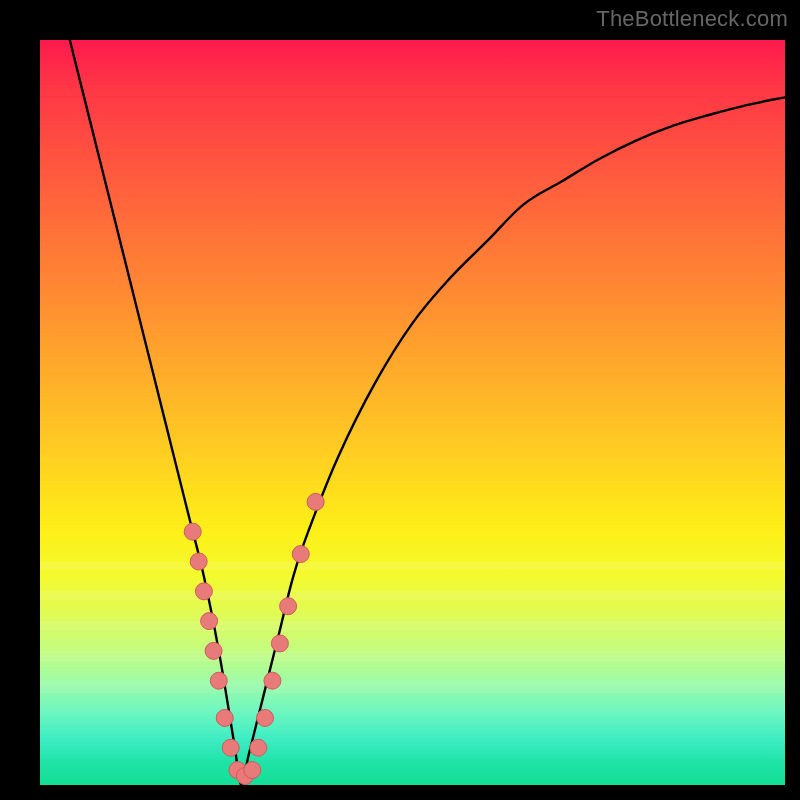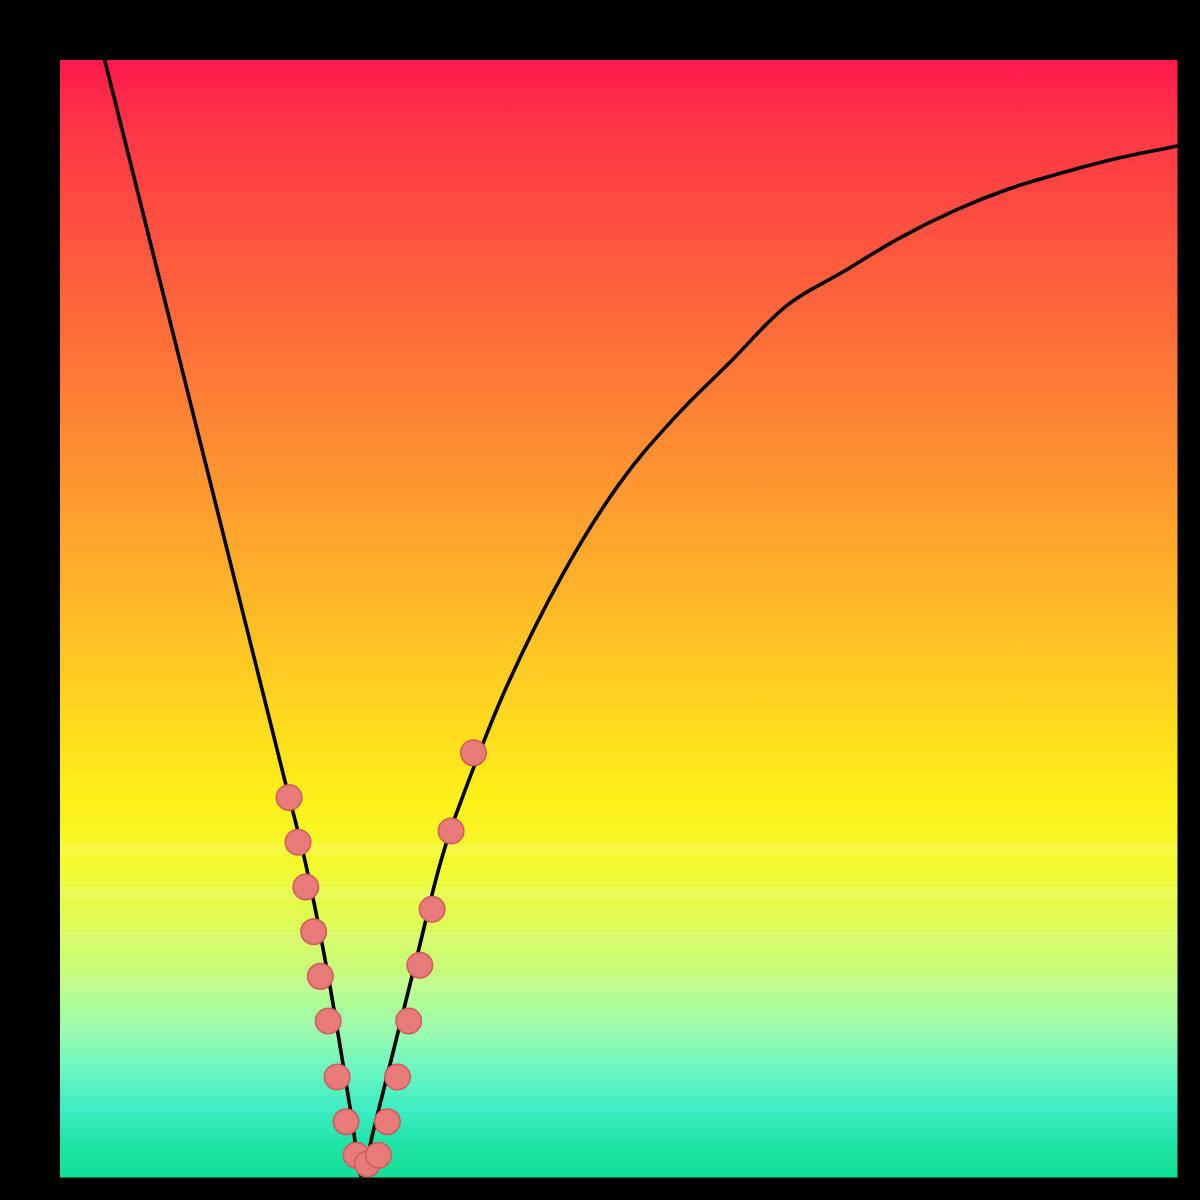--- a/index.html
+++ b/index.html
@@ -70,20 +70,21 @@
     top: 0;
     width: 745px;
     height: 745px;
     pointer-events: none;
   }
 </style>
 </head>
 <body>
 
 <div class="frame">
+  <div class="watermark">TheBottleneck.com</div>
 
   <div class="plot-area">
     <div class="streaks" id="streaks">
         <div class="streak" style="top: 521.5px; height: 8px; opacity: 0.32;"></div>
         <div class="streak" style="top: 551.3px; height: 9px; opacity: 0.29;"></div>
         <div class="streak" style="top: 581.1px; height: 10px; opacity: 0.26;"></div>
         <div class="streak" style="top: 610.9px; height: 11px; opacity: 0.23;"></div>
         <div class="streak" style="top: 640.7px; height: 12px; opacity: 0.2;"></div>
       </div>
     <svg class="overlay" viewBox="0 0 745 745" preserveAspectRatio="none">

